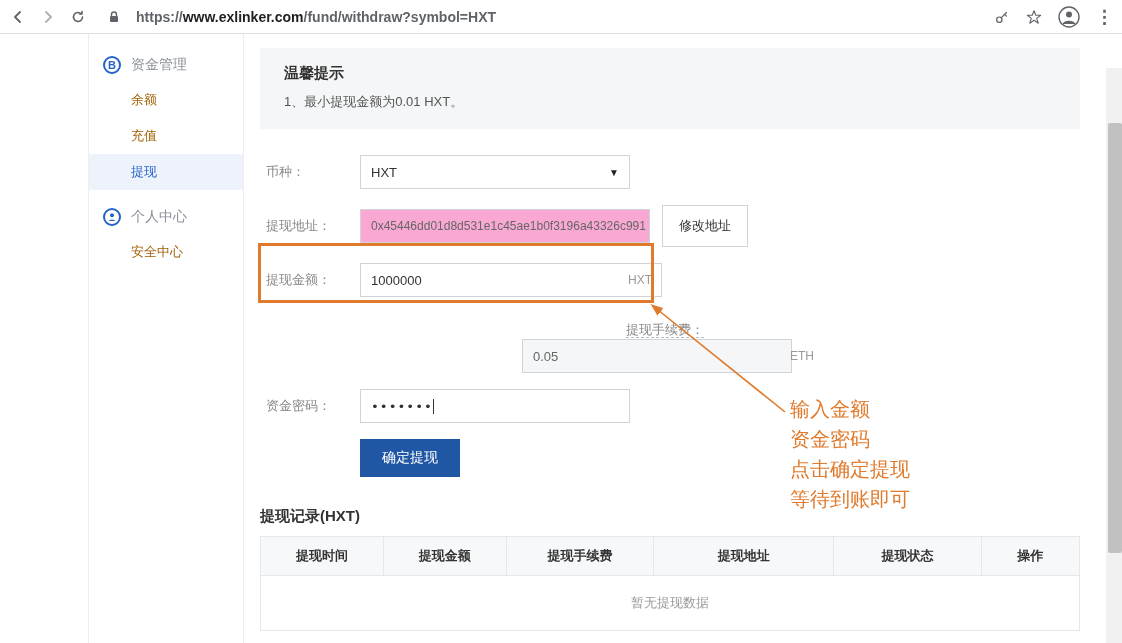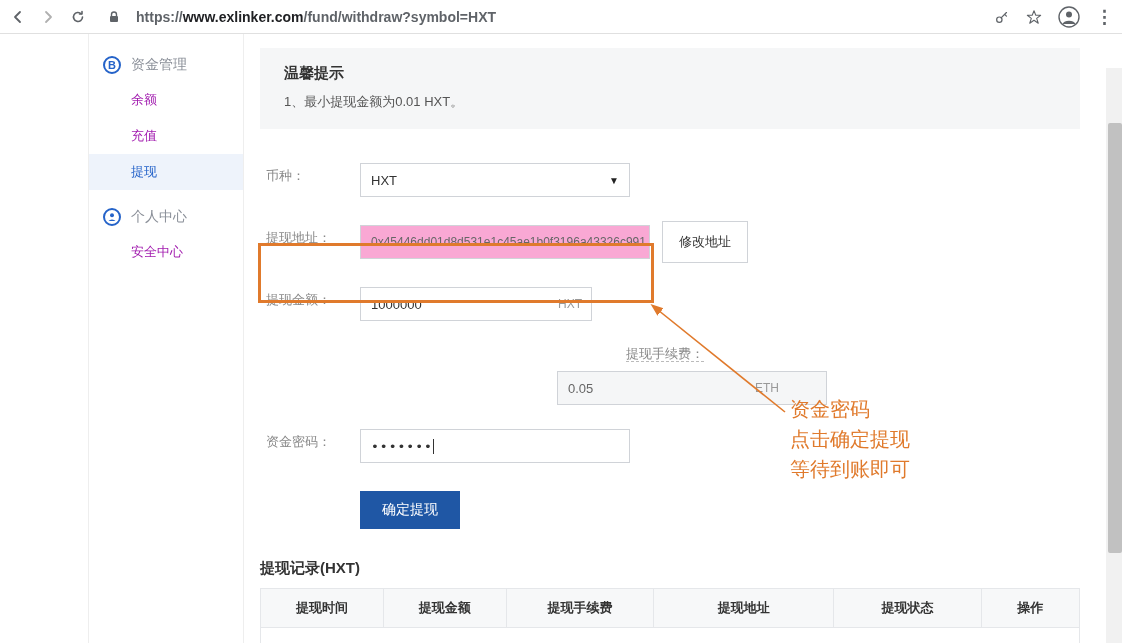--- a/index.html
+++ b/index.html
@@ -85,21 +85,21 @@
     border: 2px solid #2563c9;
     border-radius: 50%;
     color: #2563c9;
     font-size: 11px;
     font-weight: bold;
     display: flex; align-items: center; justify-content: center;
     line-height: 1;
   }
   .side-item {
     padding: 9px 14px 9px 42px;
-    color: #a21caf;
+    color: #a16207;
     font-size: 13px;
     cursor: pointer;
   }
   .side-item.active {
     background: #eef3fb;
     color: #2563c9;
   }
   .side-gap { height: 10px; }
 
   
@@ -121,21 +121,21 @@
     display: flex;
     align-items: center;
     padding: 8px 0 8px 6px;
   }
   .form-label {
     width: 94px;
     flex: none;
     color: #888;
     font-size: 13px;
   }
-  .form-field { display: flex; align-items: center; gap: 12px; margin-top: 8px; }
+  .form-field { display: flex; align-items: center; gap: 12px; }
   .input, .select, .readonly {
     height: 34px;
     border: 1px solid #d0d3d8;
     padding: 0 10px;
     font-size: 13px;
     background: #fff;
     display: flex;
     align-items: center;
     color: #333;
   }
@@ -158,21 +158,21 @@
     height: 42px;
     border: 1px solid #d0d3d8;
     padding: 0 16px;
     background: #fff;
     font-size: 13px;
     cursor: pointer;
     display: flex; align-items: center;
   }
 
   .input-suffix-wrap {
-    width: 232px; position: relative;
+    width: 302px; position: relative;
   }
   .input-suffix-wrap .input { width: 100%; padding-right: 46px; }
   .suffix {
     position: absolute; right: 10px; top: 0; bottom: 0;
     display: flex; align-items: center; color: #999; font-size: 12px;
   }
   .sub-hint {
     color: #888; font-size: 13px;
     padding: 4px 0 0 0;
   }
@@ -193,21 +193,21 @@
   }
 
   .btn-primary {
     background: #1f57a5;
     color: #fff;
     border: none;
     height: 38px;
     padding: 0 22px;
     font-size: 14px;
     cursor: pointer;
-    margin-top: 20px;
+    margin-top: 8px;
     margin-left: 100px;
   }
 
   
   .highlight-box {
     position: absolute;
     border: 3px solid #e07a2c;
     pointer-events: none;
   }
   .arrow-svg { position: absolute; pointer-events: none; }
@@ -426,20 +426,21 @@
   <svg class="arrow-svg" style="left:650px; top:268px;" width="150" height="120">
     <defs>
       <marker id="ah" markerWidth="10" markerHeight="10" refX="2" refY="3" orient="auto">
         <path d="M0,0 L0,6 L8,3 Z" fill="#e07a2c"></path>
       </marker>
     </defs>
     <line x1="135" y1="110" x2="8" y2="8" stroke="#e07a2c" stroke-width="1.6" marker-end="url(#ah)"></line>
   </svg>
 
   <div class="annot" style="left:790px; top:360px;">
+    <div>输入金额</div>
     <div>资金密码</div>
     <div>点击确定提现</div>
     <div>等待到账即可</div>
   </div>
 
   <div class="vscroll">
     <div class="vthumb" style="top:55px; height:430px;"></div>
   </div>
 </div>
 

